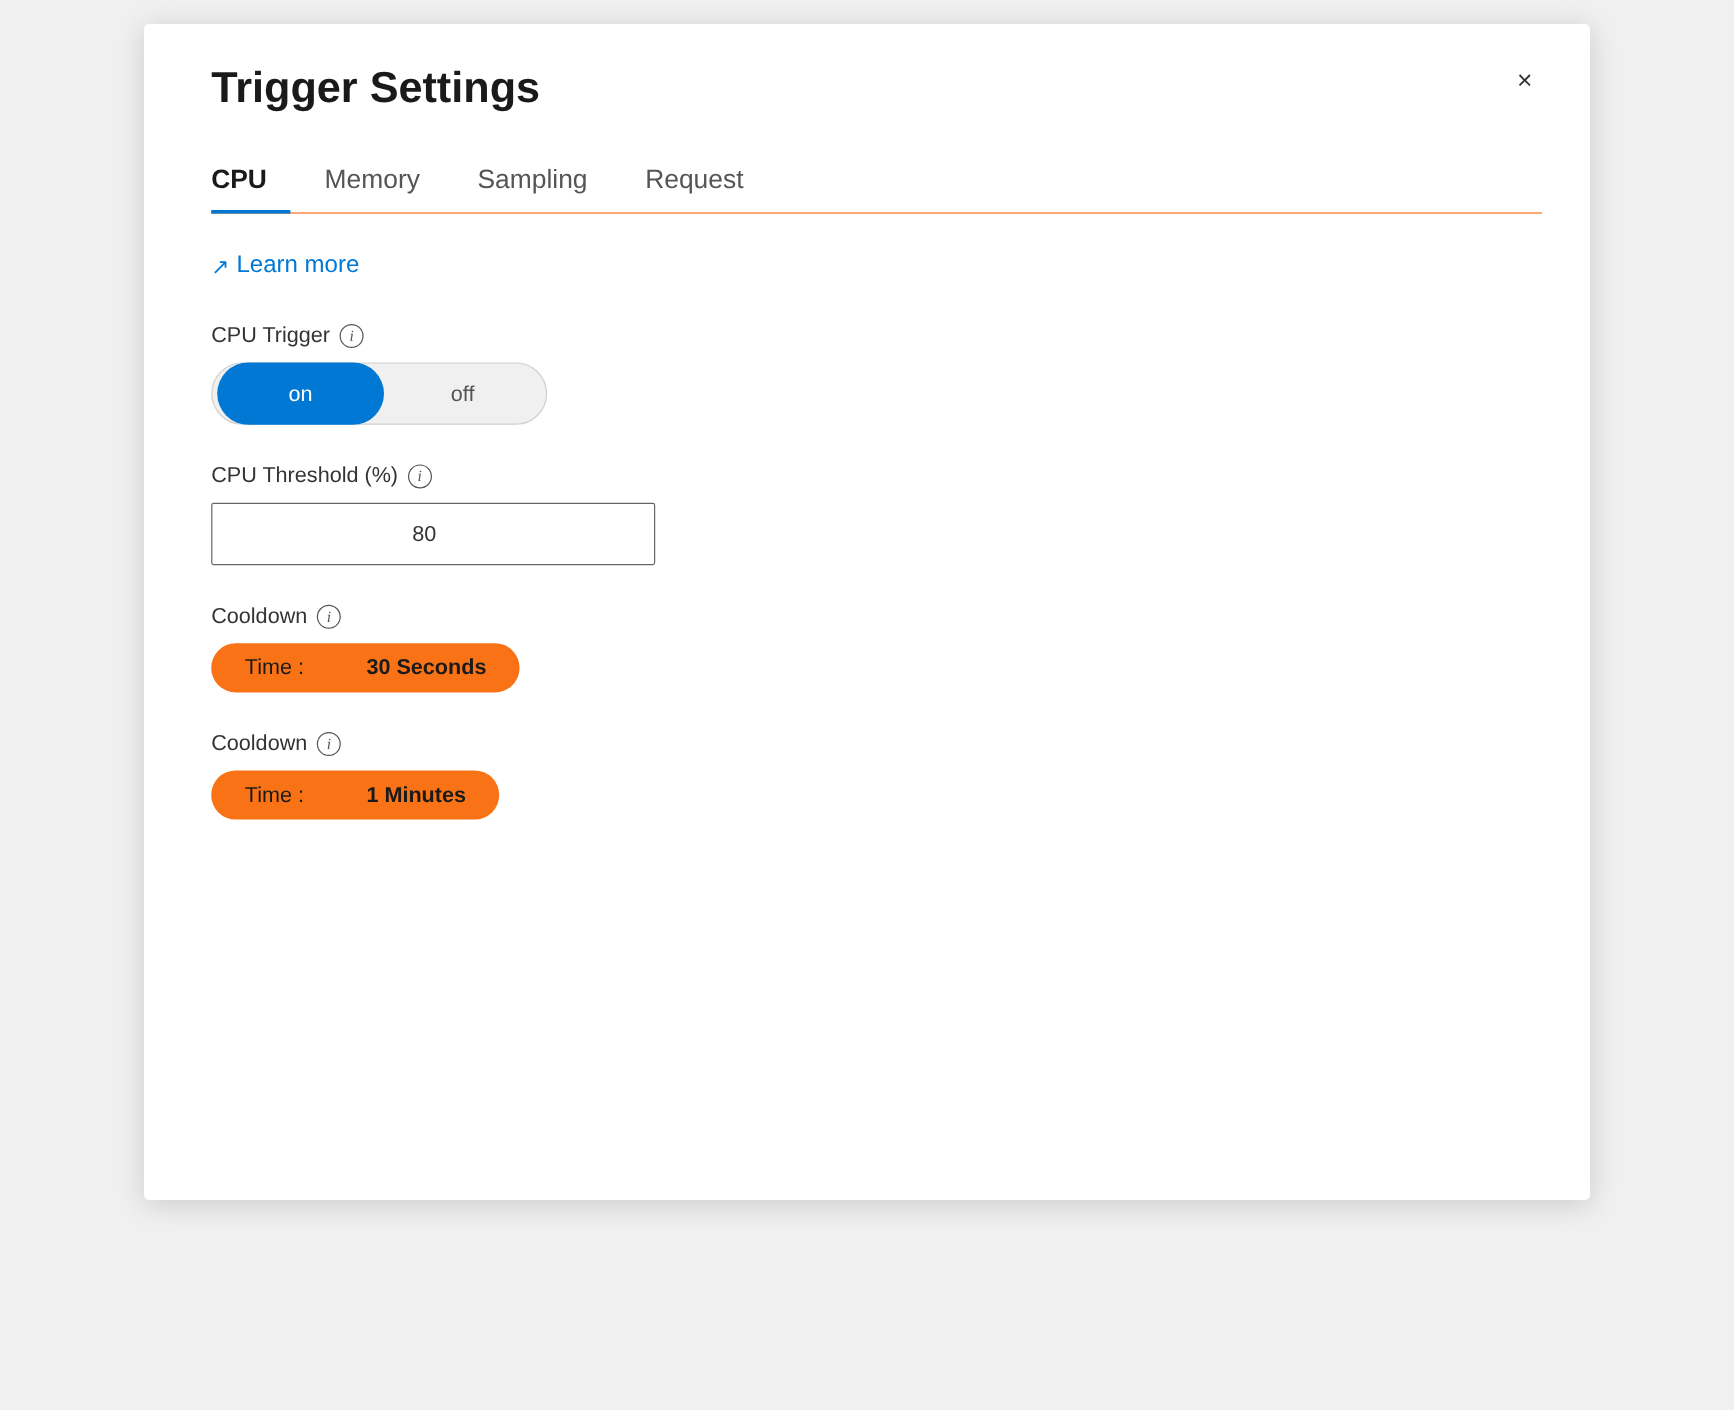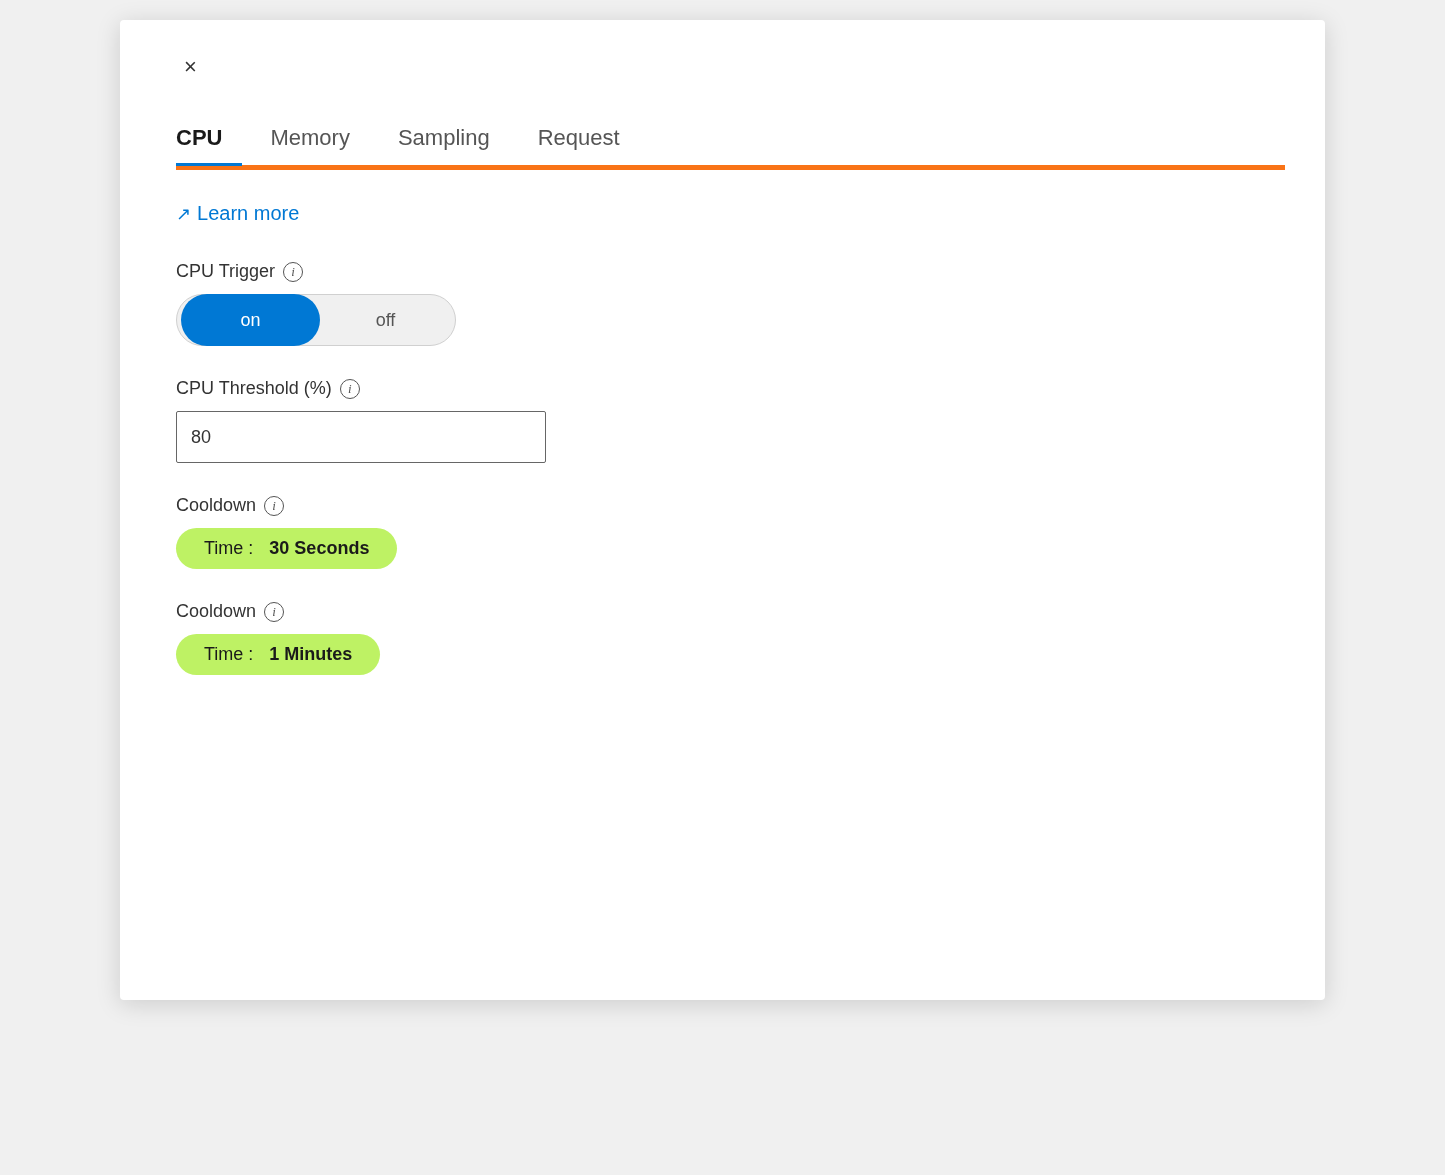--- a/index.html
+++ b/index.html
@@ -48,21 +48,21 @@
       font-size: 22px;
       color: #333;
       padding: 4px 8px;
       line-height: 1;
     }
 
     
     .tabs {
       display: flex;
       gap: 0;
-      border-bottom: 5px solid #f97316;
+      border-bottom: 1px solid #f97316;
       margin-bottom: 32px;
     }
 
     .tab {
       padding: 10px 20px 12px 0;
       margin-right: 28px;
       font-size: 22px;
       font-weight: 400;
       color: #555;
       cursor: pointer;
@@ -179,50 +179,53 @@
     
     .number-input {
       width: 370px;
       height: 52px;
       border: 1.5px solid #666;
       border-radius: 2px;
       padding: 8px 14px;
       font-size: 18px;
       color: #333;
       outline: none;
+      text-align: center;
     }
 
     
     .time-pill {
       display: inline-flex;
       align-items: center;
-      background: #bef264;
+      background: #f97316;
       border-radius: 32px;
       padding: 10px 28px;
       font-size: 18px;
       color: #1a1a1a;
       cursor: pointer;
+      gap: 36px;
     }
 
     .time-pill .time-label {
       font-weight: 400;
       margin-right: 4px;
     }
 
     .time-pill .time-value {
       font-weight: 700;
       margin-left: 12px;
     }
   </style>
 </head>
 <body>
 
 <div class="dialog">
 
   <div class="dialog-header">
+    <h1 class="dialog-title">Trigger Settings</h1>
     <button class="close-btn">×</button>
   </div>
 
   <div class="tabs">
     <span class="tab active">CPU</span>
     <span class="tab">Memory</span>
     <span class="tab">Sampling</span>
     <span class="tab">Request</span>
   </div>
 

